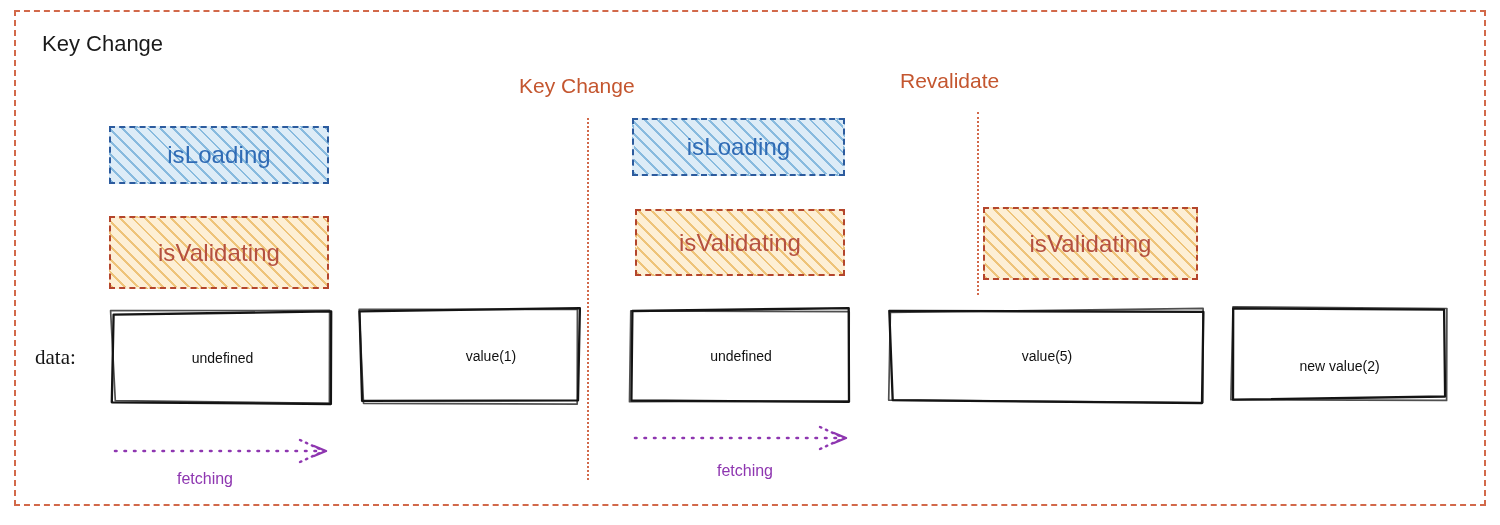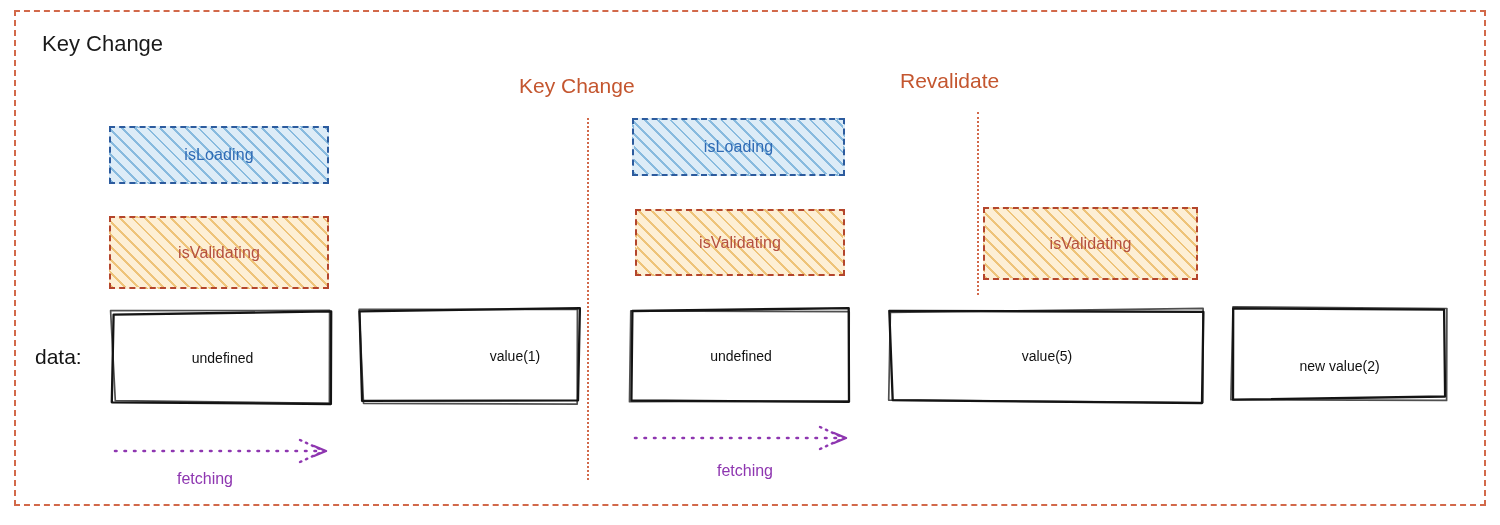--- a/index.html
+++ b/index.html
@@ -55,21 +55,21 @@
     border-left: 2px dotted #d2694a;
   }
 
   
   .state-box {
     position: absolute;
     box-sizing: border-box;
     display: flex;
     align-items: center;
     justify-content: center;
-    font-size: 16px;
+    font-size: 24px;
     letter-spacing: 0.1px;
   }
 
   .state-box.loading {
     border: 2px dashed #2c5b9e;
     color: #2f6bb5;
     background-color: rgba(173, 210, 235, 0.42);
     background-image: repeating-linear-gradient(
       45deg,
       rgba(108, 170, 214, 0.75) 0px,
@@ -121,20 +121,21 @@
     color: #111111;
     white-space: nowrap;
   }
 
   
   .row-label {
     position: absolute;
     font-size: 21px;
     color: #141414;
     white-space: nowrap;
+    font-family: Liberation Serif, serif;
   }
 
   
   .fetch-arrow {
     position: absolute;
   }
   .fetch-arrow svg { display: block; overflow: visible; }
   .fetch-caption {
     position: absolute;
     color: #8e36b0;
@@ -180,21 +181,21 @@
   <div class="row-label" style="left:35px; top:345px;">data:</div>
 
   <div id="data-boxes">
       <div class="data-box" style="left: 113px; top: 313px; width: 219px; height: 90px;">
         <svg width="227" height="98">
           <path d="M 0.6 1.6 L 218.2 -1.6 L 217.9 91.0 L -1.2 89.3 Z" fill="none" stroke="#141414" stroke-width="2.3" stroke-linejoin="round" stroke-linecap="round" opacity="1"></path>
           <path d="M -2.4 -2.3 L 216.6 -2.6 L 216.4 90.3 L 2.3 87.7 Z" fill="none" stroke="#141414" stroke-width="1.7" stroke-linejoin="round" stroke-linecap="round" opacity="0.75"></path>
         </svg>
         <div class="data-label">undefined</div>
       </div>
-      <div class="data-box" style="left: 361px; top: 310px; width: 260px; height: 92px; padding-left: 48px;">
+      <div class="data-box" style="left: 361px; top: 310px; width: 260px; height: 92px;">
         <svg width="226" height="100">
           <path d="M -1.5 1.3 L 218.9 -1.8 L 217.0 90.4 L 1.1 90.9 Z" fill="none" stroke="#141414" stroke-width="2.3" stroke-linejoin="round" stroke-linecap="round" opacity="1"></path>
           <path d="M -1.8 -0.7 L 216.4 -0.5 L 216.2 94.1 L 2.5 93.3 Z" fill="none" stroke="#141414" stroke-width="1.7" stroke-linejoin="round" stroke-linecap="round" opacity="0.75"></path>
         </svg>
         <div class="data-label">value(1)</div>
       </div>
       <div class="data-box" style="left: 632px; top: 310px; width: 218px; height: 92px;">
         <svg width="226" height="100">
           <path d="M 0.4 1.0 L 216.7 -1.9 L 217.0 91.8 L -0.6 90.5 Z" fill="none" stroke="#141414" stroke-width="2.3" stroke-linejoin="round" stroke-linecap="round" opacity="1"></path>
           <path d="M -1.2 0.9 L 217.2 1.6 L 217.0 90.8 L -2.5 91.7 Z" fill="none" stroke="#141414" stroke-width="1.7" stroke-linejoin="round" stroke-linecap="round" opacity="0.75"></path>

